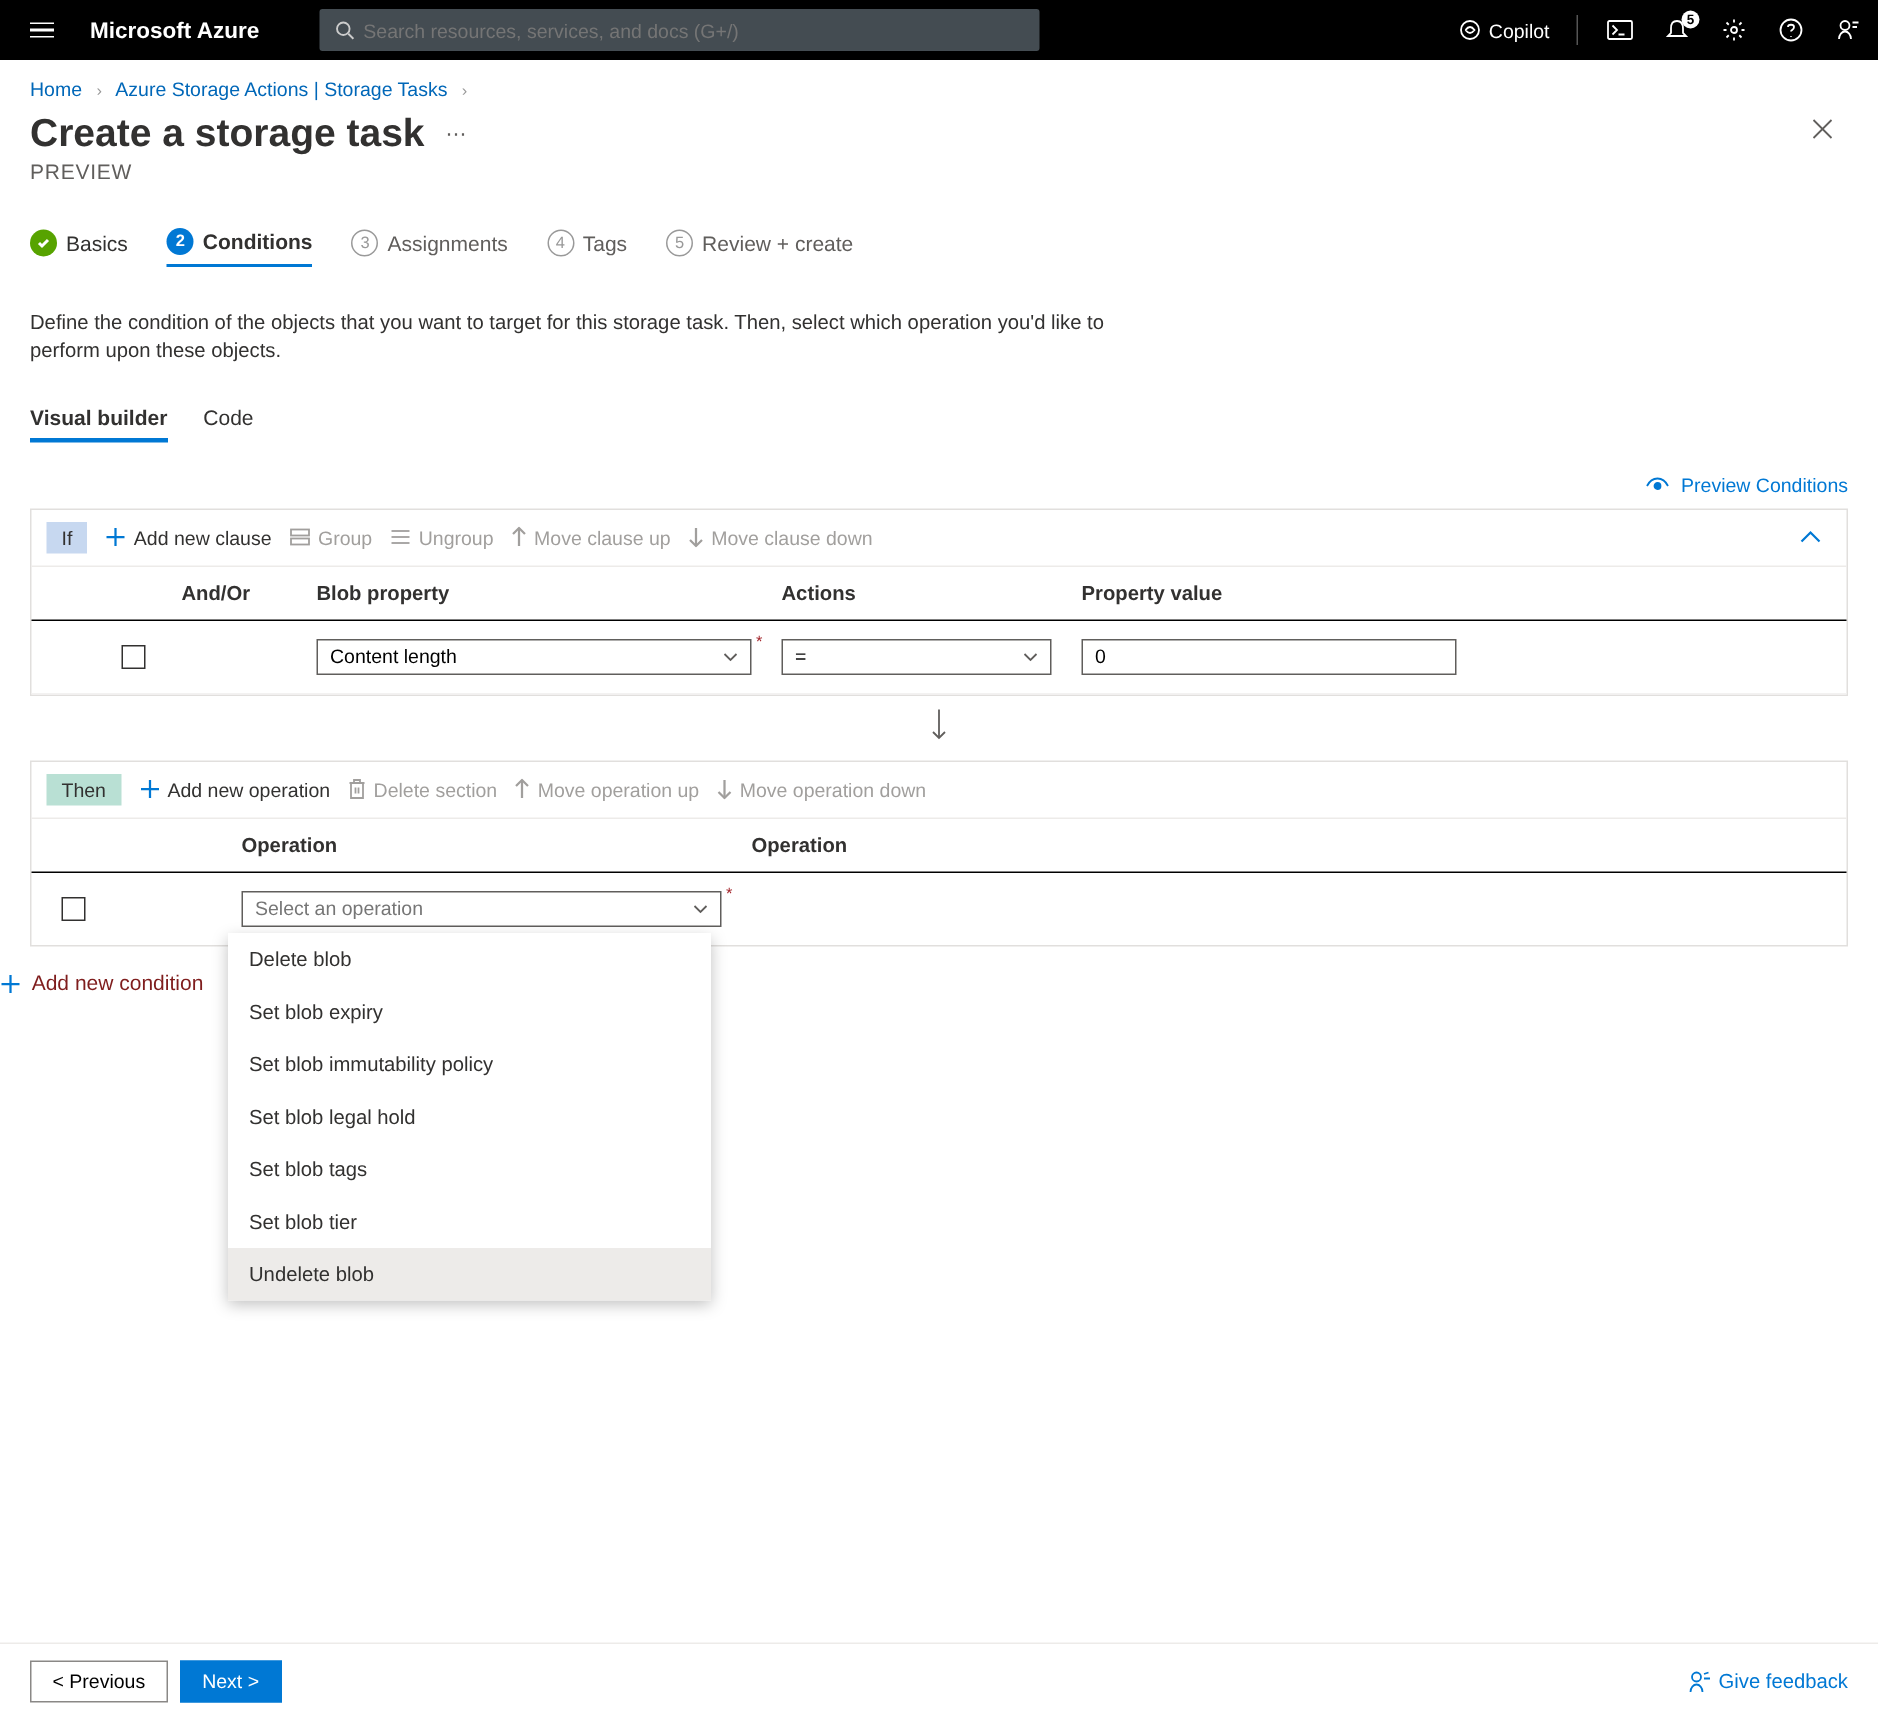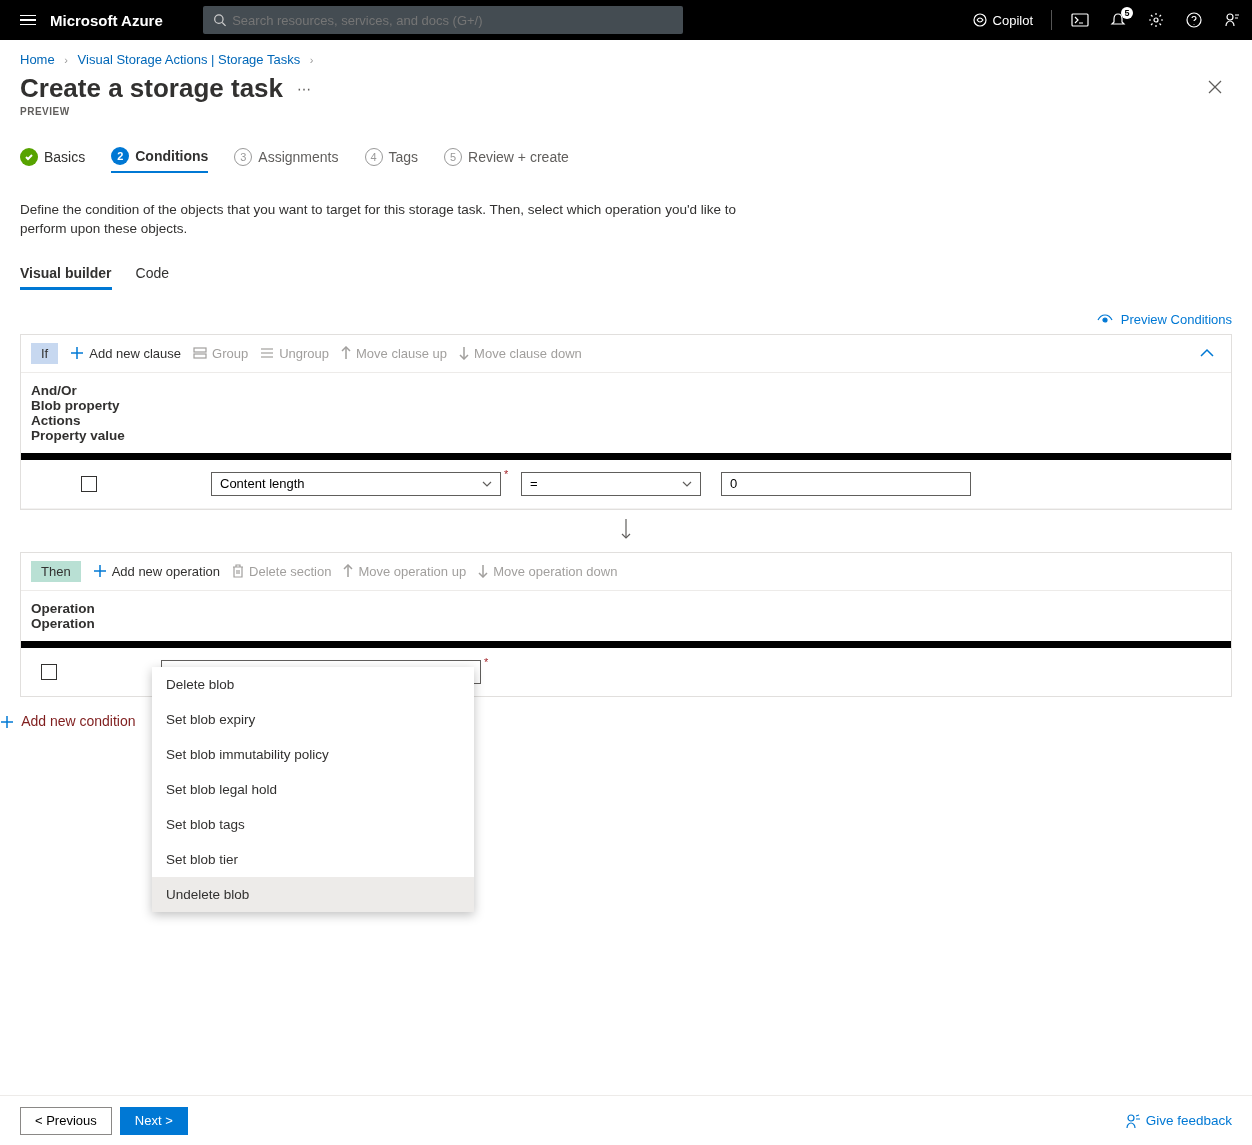--- a/index.html
+++ b/index.html
@@ -1,38 +1,38 @@
 <!DOCTYPE html>
 <html><head>
 <meta charset="utf-8">
 <style>
 * { box-sizing: border-box; margin: 0; padding: 0; font-family: "Segoe UI", Arial, sans-serif; }
 body { width: 1252px; height: 1145px; background: #fff; position: relative; overflow: hidden; }
 .topbar { height: 40px; background: #000; display: flex; align-items: center; padding: 0 10px; color: #fff; font-size: 13px; }
 .hamburger { width: 20px; height: 20px; cursor: pointer; display:flex; flex-direction:column; justify-content:center; gap:3px; margin:0 10px; }
 .hamburger span { display:block; height:1.5px; background:#fff; width:16px; }
-.brand { font-weight: 600; font-size: 15px; margin-right: 40px; }
+.brand { font-weight: 600; font-size: 15px; margin-left: 10px; margin-right: 40px; }
 .searchbox { flex: 0 0 480px; background: #444c52; border-radius: 2px; height: 28px; display:flex; align-items:center; padding:0 10px; color:#ccc; }
 .searchbox svg { margin-right:6px; }
 .searchbox input { background:transparent; border:none; outline:none; color:#ccc; width:100%; font-size:13px; }
 .top-right { margin-left:auto; display:flex; align-items:center; gap:18px; }
 .top-icon { width:20px; height:20px; display:flex; align-items:center; justify-content:center; position:relative; cursor:pointer; color:#fff; }
 .copilot-btn { display:flex; align-items:center; gap:5px; cursor:pointer;}
 .notif-badge { position:absolute; top:-3px; right:-5px; background:#fff; color:#000; font-size:9px; border-radius:50%; width:12px; height:12px; display:flex; align-items:center; justify-content:center; font-weight:600; }
 .divider-v { width:1px; height:20px; background:#555; }
 
 .breadcrumb { padding: 12px 20px 6px; font-size:13px; color:#605e5c; }
 .breadcrumb a { color:#0067b8; text-decoration:none; }
 .breadcrumb .sep { margin:0 6px; color:#999; font-size:11px;}
 
 .page-head { padding: 0 20px; display:flex; align-items:center; }
 .page-title { font-size: 26px; font-weight:600; color:#323130; }
 .page-menu { margin-left:14px; color:#605e5c; font-size:14px; cursor:pointer;}
 .close-x { margin-left:auto; margin-right:10px; cursor:pointer; color:#605e5c; }
-.preview-tag { padding:2px 20px 0; font-size:10px; color:#605e5c; letter-spacing:0.5px;font-weight:bold;}
+.preview-tag { padding:2px 20px 0; font-size:14px; color:#605e5c; letter-spacing:0.5px;}
 
 .wizard-steps { display:flex; gap:26px; padding: 30px 20px 8px; font-size:14px; border-bottom:none;}
 .step { display:flex; align-items:center; gap:6px; cursor:pointer; color:#605e5c; padding-bottom:6px;}
 .step-circle { width:18px; height:18px; border-radius:50%; display:flex; align-items:center; justify-content:center; font-size:11px; }
 .step.done .step-circle { background:#57a300; color:#fff;}
 .step.active .step-circle { background:#0078d4; color:#fff;}
 .step.pending .step-circle { border:1px solid #999; color:#999; background:#fff;}
 .step.active { color:#323130; font-weight:600; border-bottom:2px solid #0078d4;}
 .step.done .label { color:#323130;}
 
@@ -50,21 +50,21 @@
 .card { margin:0 20px; border:1px solid #e1dfdd; background:#fff; }
 .card-toolbar { display:flex; align-items:center; gap:12px; padding:8px 10px; font-size:13px; border-bottom:1px solid #edebe9; position:relative;}
 .chip { padding:3px 10px; font-size:13px; }
 .chip.if { background:#c7d8f0; color:#323130;}
 .chip.then { background:#b9e0d4; color:#323130;}
 .tool-btn { display:flex; align-items:center; gap:5px; cursor:pointer; color:#323130;}
 .tool-btn.disabled { color:#a19f9d;}
 .tool-btn svg { flex-shrink:0;}
 .collapse-chev { margin-left:auto; color:#0078d4; cursor:pointer; padding-right:6px;}
 
-.grid-head { display:flex; padding:10px 10px; font-size:13.5px; font-weight:600; color:#323130; border-bottom:7px solid #000000;flex-direction:column;}
+.grid-head { display:flex; padding:10px 10px; font-size:13.5px; font-weight:600; color:#323130; border-bottom:1px solid #000000;}
 .col-check { width:90px; }
 .col-andor { width:90px;}
 .col-prop { width:310px;}
 .col-op { width:200px;}
 .col-val { width:260px;}
 .grid-row { display:flex; align-items:center; padding:12px 10px; font-size:13px; border-bottom:1px solid #f3f2f1;}
 .cbox { width:16px; height:16px; border:1px solid #323130;}
 .sel { height:24px; border:1px solid #605e5c; background:#fff; display:flex; align-items:center; justify-content:space-between; padding:0 8px; cursor:pointer; font-size:13px;}
 .sel.w290 { width:290px;}
 .sel.w180 { width:180px;}
@@ -147,21 +147,21 @@
           <circle cx="6" cy="5" r="3"></circle>
           <path d="M2 14 C2 11 4 9 6 9 C8 9 10 11 10 14 M11 3 L15 3 M11 6 L14 6"></path>
         </svg>
     </div>
   </div>
 </div>
 
 <div class="breadcrumb">
   <a>Home</a>
   <span class="sep">›</span>
-  <a>Visual Storage Actions | Storage Tasks</a>
+  <a>Azure Storage Actions | Storage Tasks</a>
   <span class="sep">›</span>
 </div>
 
 <div class="page-head">
   <div class="page-title">Create a storage task</div>
   <div class="page-menu">⋯</div>
   <div class="close-x">
     <svg width="14" height="14" viewBox="0 0 14 14" stroke="#605e5c" stroke-width="1.2">
         <line x1="1" y1="1" x2="13" y2="13"></line>
         <line x1="13" y1="1" x2="1" y2="13"></line>

